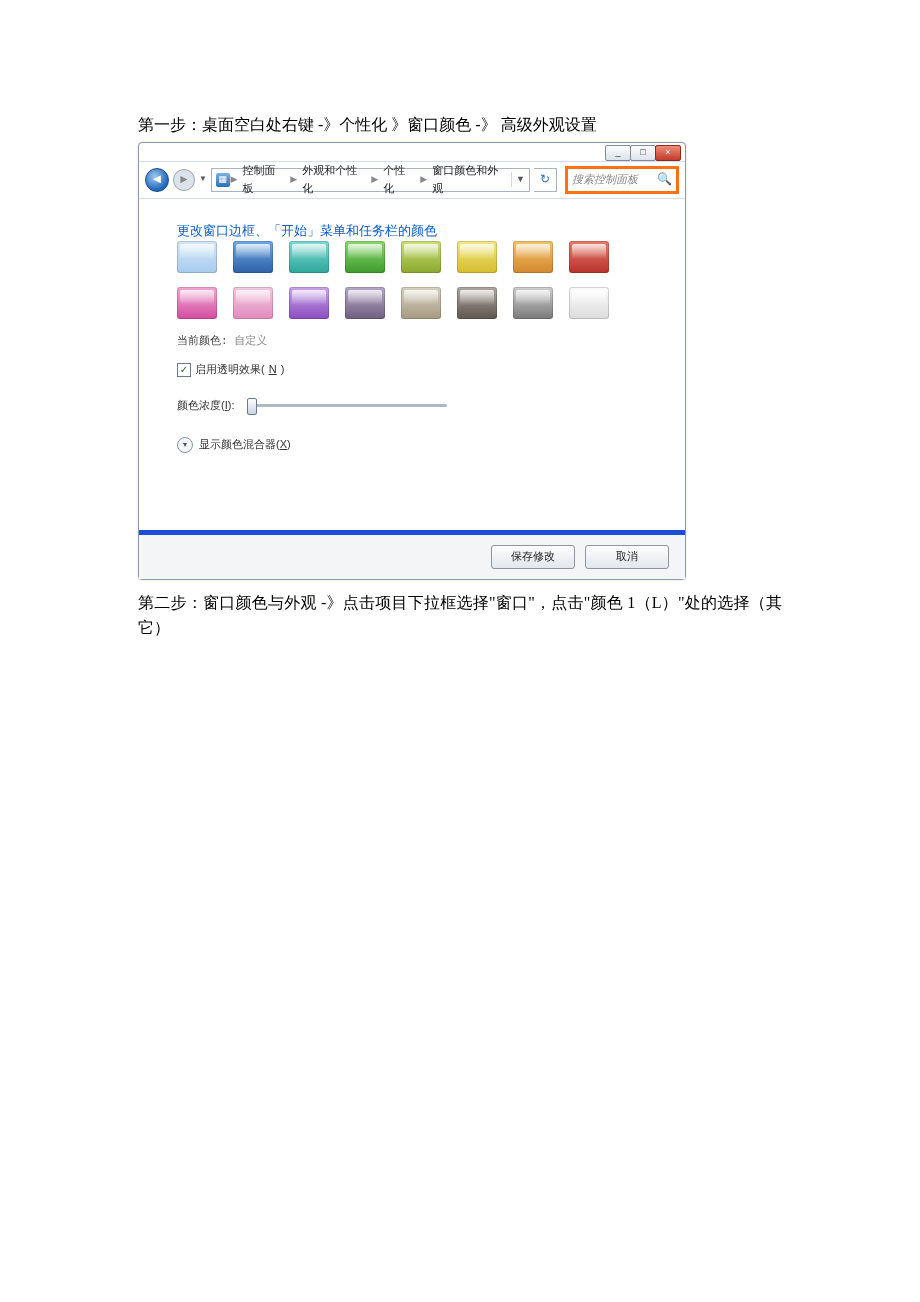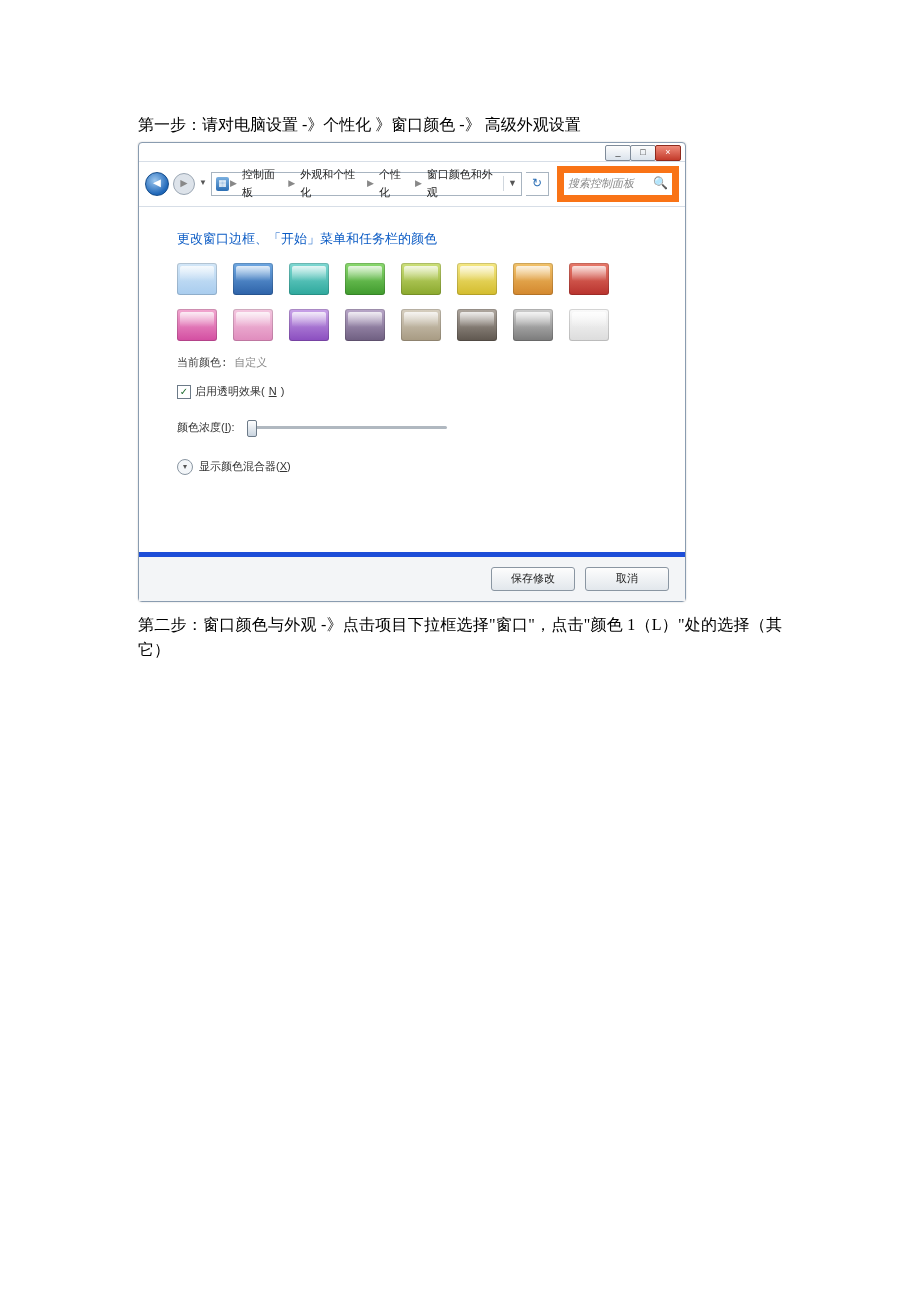--- a/index.html
+++ b/index.html
@@ -82,31 +82,31 @@
     height:22px; border:1px solid #a8b4c0; background:#fff;
     padding-left:4px;
   }
   .crumbicon { width:14px; height:14px; background:linear-gradient(#7bb0e0,#2c6fb5); border-radius:2px; display:flex;align-items:center;justify-content:center;color:#fff;font-size:9px;}
   .crumbitem { padding:0 4px; color:#222; }
   .crumbsep { color:#888; font-size:9px; padding:0 1px;}
   .crumbspacer{flex:1;}
   .crumbdown { padding:0 4px; color:#555; font-size:9px; border-left:1px solid #d0d7de;}
   .refresh { width:22px;height:22px;border:1px solid #a8b4c0;border-left:none;display:flex;align-items:center;justify-content:center;color:#2c6fb5;font-size:12px;}
   .searchbox {
-    width:100px; height:22px; border:7px solid #f97316; margin-left:4px;
+    width:100px; height:22px; border:3px solid #f97316; margin-left:4px;
     display:flex; align-items:center; padding:0 4px; color:#888; font-style:italic;
     justify-content:space-between;
   }
   .searchbox .sico { color:#2c6fb5; font-style:normal; font-size:12px;}
   .content {
     padding: 22px 30px 6px 38px;
     position:relative;
   }
   .sectiontitle {
-    color:#0b5bc4; font-size:13px; margin-bottom:14px;
+    color:#0b5bc4; font-size:13px; 
   }
   .swrow { display:flex; gap:16px; margin-bottom:14px; }
   .swatch {
     width:40px; height:32px; border-radius:3px;
     position:relative;
     box-shadow: inset 0 0 0 1px rgba(0,0,0,.15);
   }
   .swatch::after{
     content:""; position:absolute; left:3px; top:3px; right:3px; height:45%;
     background: linear-gradient(rgba(255,255,255,.8), rgba(255,255,255,0));
@@ -193,21 +193,21 @@
   }
   .chkbox{
     width:12px;height:12px;border:1px solid #6c7a88;background:#fff;
     display:inline-flex;align-items:center;justify-content:center;font-size:10px;color:#1b6a2b;
   }
 </style>
 </head>
 <body>
 
 <div class="page">
-  <p class="para">第一步：请对电脑设置 -》个性化 》窗口颜色 -》 高级外观设置</p>
+  <p class="para">第一步：桌面空白处右键 -》个性化 》窗口颜色 -》 高级外观设置</p>
 
   <div class="win">
     <div class="titlebar">
       <div class="winctrl">
         <div class="winbtn">_</div>
         <div class="winbtn">□</div>
         <div class="winbtn close">×</div>
       </div>
     </div>
     <div class="navrow">

